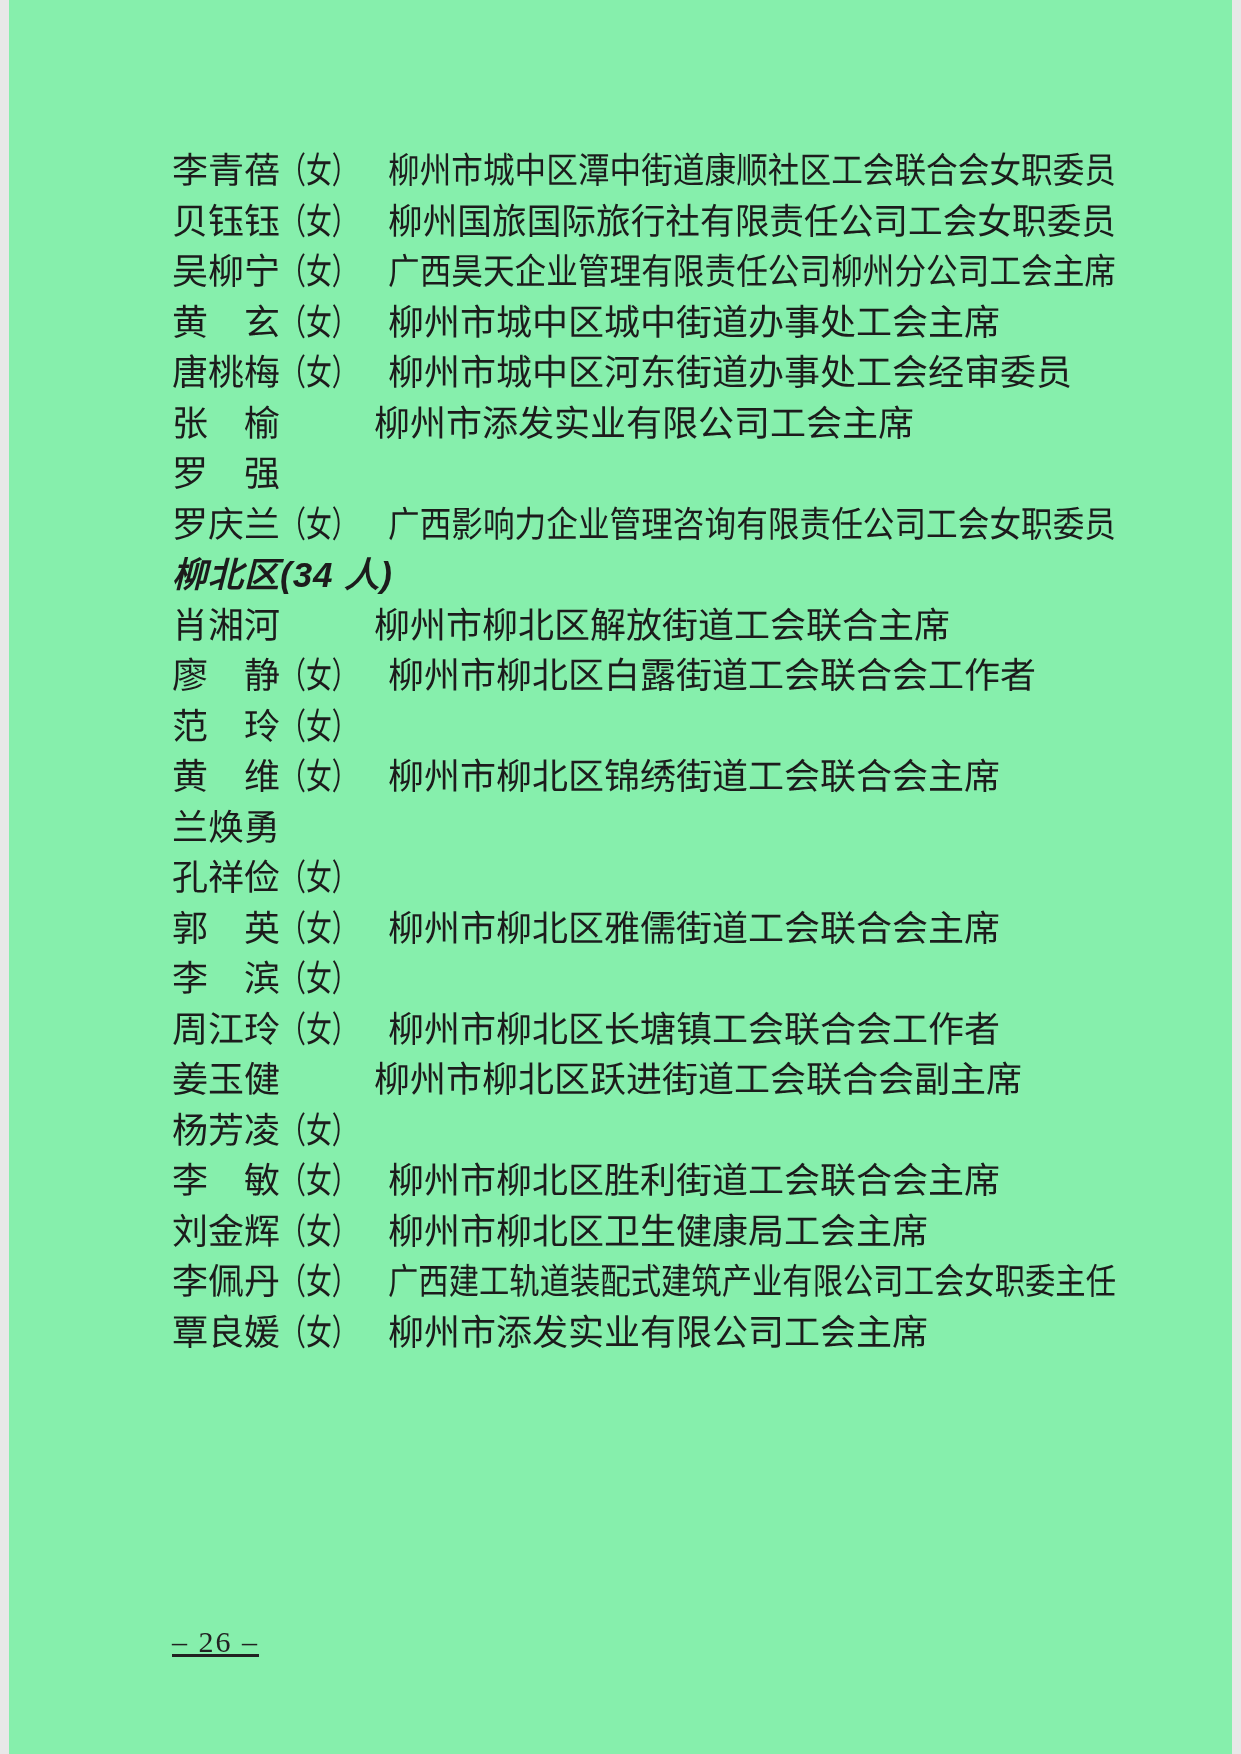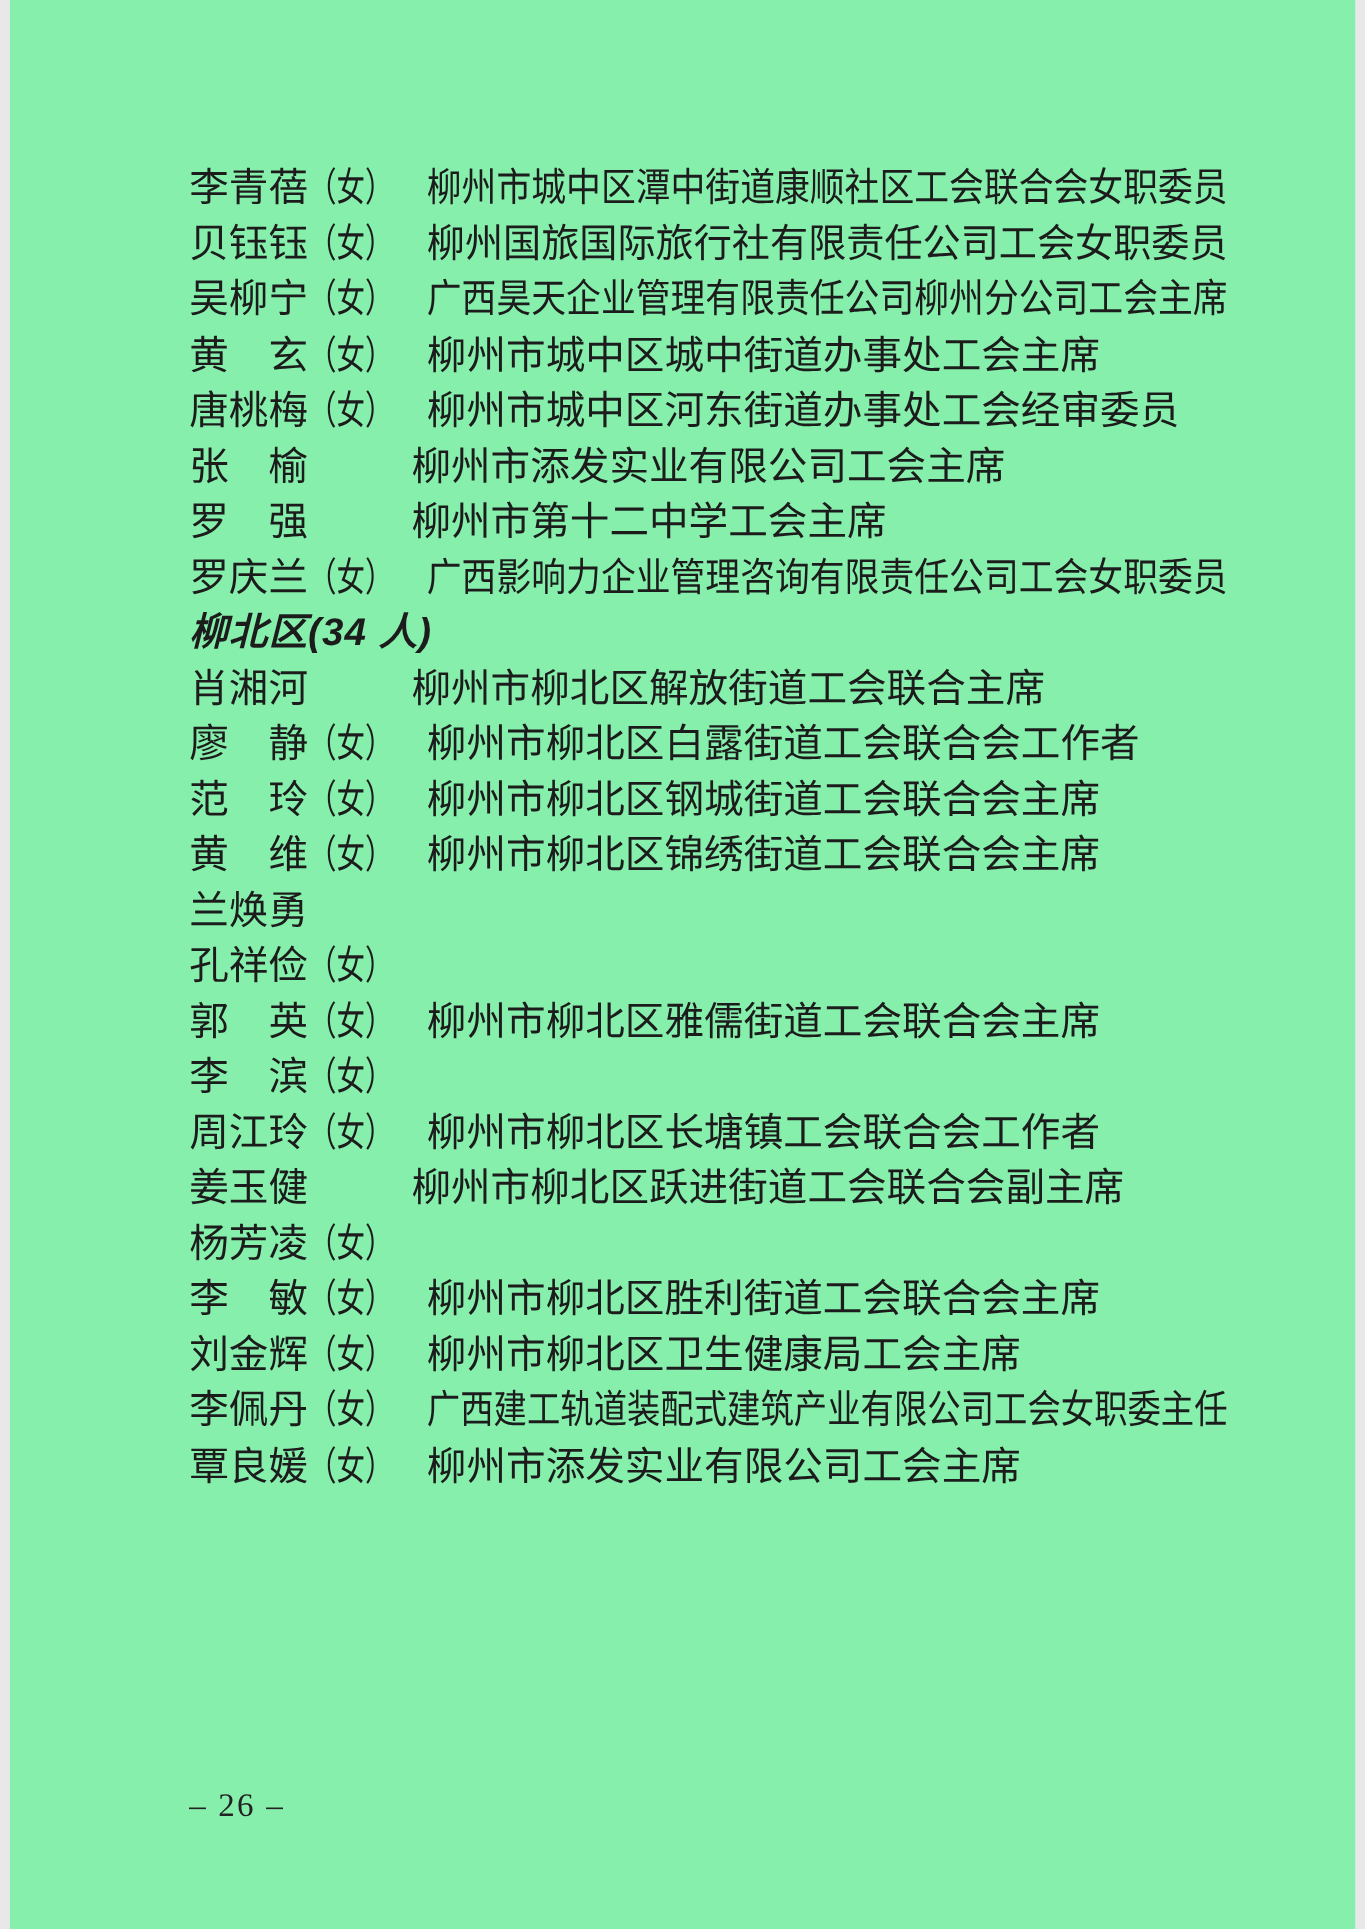--- a/index.html
+++ b/index.html
@@ -62,20 +62,21 @@
     font-style: italic;
   }
   .page-number {
     position: absolute;
     left: 163px;
     top: 1622px;
     font-size: 30px;
     line-height: 40px;
     letter-spacing: 2px;
     color: #222;
+    text-decoration: underline;
   }
 </style>
 </head>
 <body>
 
 <div class="page">
 
   <div class="roster-list">
       <div class="roster-row">
     <div class="name-cell">李青蓓</div>
@@ -117,21 +118,20 @@
     <div class="gender-cell">
       <span class="gender-inner"></span>
     </div>
     <div class="pos-cell">柳州市添发实业有限公司工会主席</div>
   </div>
       <div class="roster-row">
     <div class="name-cell">罗　强</div>
     <div class="gender-cell">
       <span class="gender-inner"></span>
     </div>
-    <div class="pos-cell">柳州市第十二中学工会主席</div>
   </div>
       <div class="roster-row">
     <div class="name-cell">罗庆兰</div>
     <div class="gender-cell">
       <span class="gender-inner">（女）</span>
     </div>
     <div class="pos-cell" style="transform: scaleX(0.879227);">广西影响力企业管理咨询有限责任公司工会女职委员</div>
   </div>
       <div class="section-heading">
     <span>柳北区(34 人)</span>
@@ -148,21 +148,20 @@
     <div class="gender-cell">
       <span class="gender-inner">（女）</span>
     </div>
     <div class="pos-cell">柳州市柳北区白露街道工会联合会工作者</div>
   </div>
       <div class="roster-row">
     <div class="name-cell">范　玲</div>
     <div class="gender-cell">
       <span class="gender-inner">（女）</span>
     </div>
-    <div class="pos-cell">柳州市柳北区钢城街道工会联合会主席</div>
   </div>
       <div class="roster-row">
     <div class="name-cell">黄　维</div>
     <div class="gender-cell">
       <span class="gender-inner">（女）</span>
     </div>
     <div class="pos-cell">柳州市柳北区锦绣街道工会联合会主席</div>
   </div>
       <div class="roster-row">
     <div class="name-cell">兰焕勇</div>

